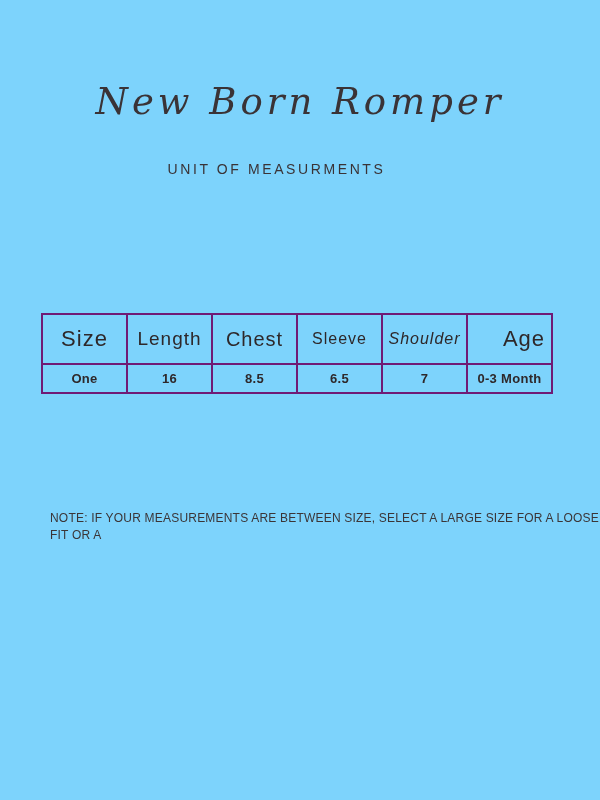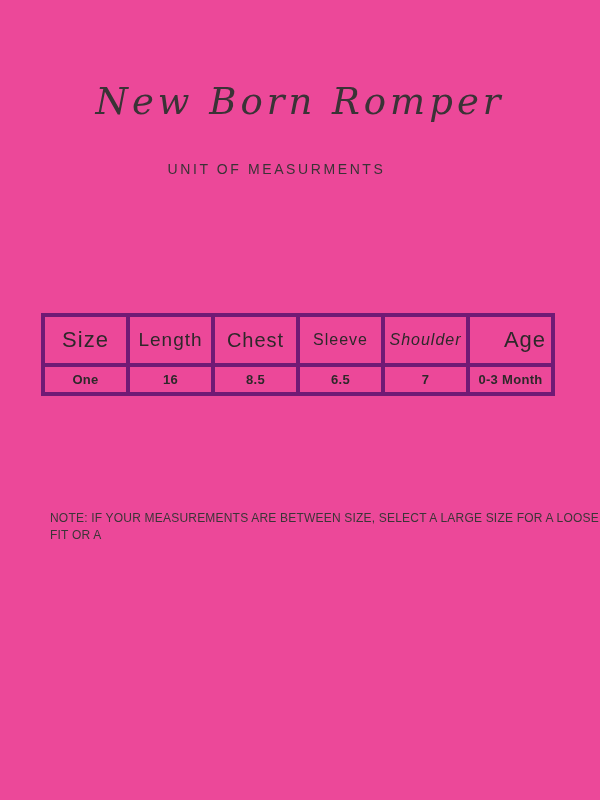--- a/index.html
+++ b/index.html
@@ -4,21 +4,21 @@
 <style>
   * { margin:0; padding:0; box-sizing:border-box; }
   html,body { width:600px; height:800px; }
   body {
     background:#ffffff;
     font-family:"Liberation Sans", sans-serif;
     color:#332c2e;
     position:relative;
     overflow:hidden;
   }
-  .page { position:absolute; inset:0; background:#ec4899; }
+  .page { position:absolute; inset:0; background:#7dd3fc; }
 
   .title {
     position:absolute; top:76px; left:0; width:600px;
     text-align:center;
     font-family:"DejaVu Serif", serif;
     font-style:italic;
     font-weight:400;
     font-size:37px;
     letter-spacing:4px;
     color:#3a3336;
@@ -34,21 +34,21 @@
     font-weight:400;
   }
 
   table.size-table {
     position:absolute; top:313px; left:41px;
     border-collapse:collapse;
     table-layout:fixed;
     width:510px;
   }
   .size-table th, .size-table td {
-    border:4px solid #701a75;
+    border:2px solid #701a75;
     text-align:center;
     vertical-align:middle;
     width:85px;
     overflow:hidden;
     white-space:nowrap;
   }
   .size-table th {
     height:50px;
     font-weight:400;
     letter-spacing:1px;

